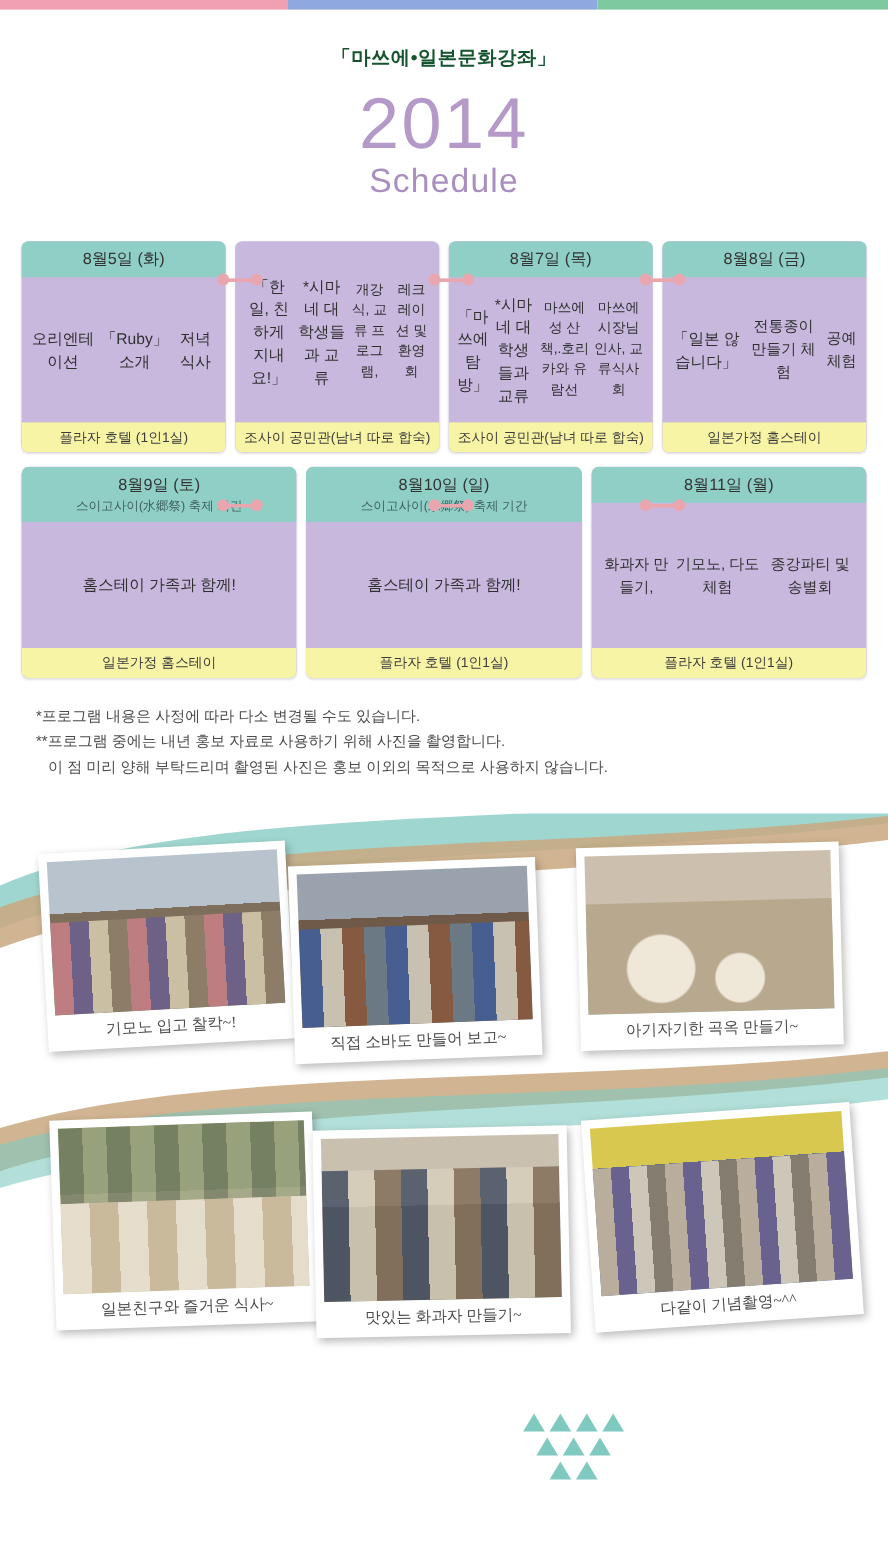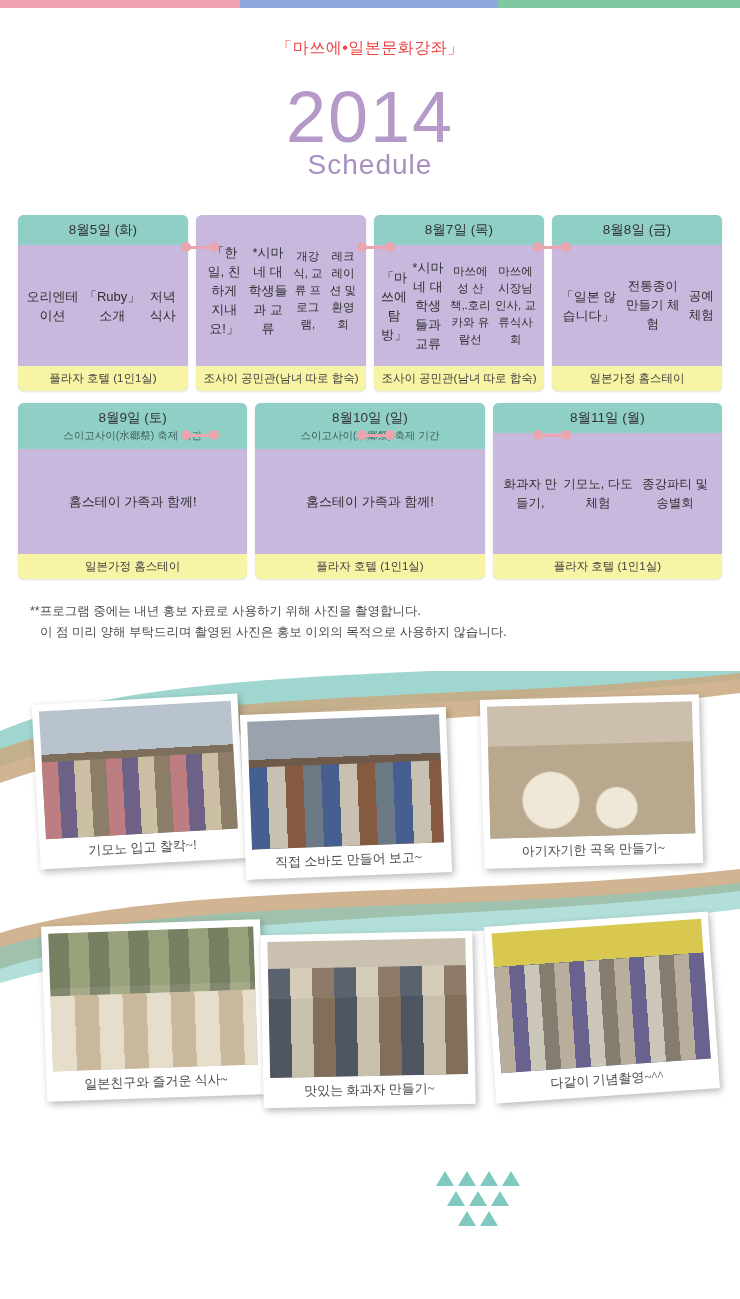--- a/index.html
+++ b/index.html
@@ -13,25 +13,25 @@
   
   .topbar{display:flex;width:740px;height:8px;}
   .topbar .seg{height:8px;}
   .seg-pink{flex:0 0 240px;background:#f0a0b0;}
   .seg-blue{flex:0 0 258px;background:#8fa8dd;}
   .seg-green{flex:1;background:#7fc9a1;}
 
   
   .header{text-align:center;padding-top:30px;}
   .header .course{
-    font-size:16px;color:#ef4444;letter-spacing:.5px;
+    font-size:16px;color:#14532d;letter-spacing:.5px;font-weight:bold;
   }
   .header .year{
-    font-size:72px;line-height:76px;font-weight:normal;color:#b59ac9;
-    margin-top:20px;letter-spacing:2px;
+    font-size:60px;line-height:76px;font-weight:normal;color:#b59ac9;
+    margin-top:6px;letter-spacing:2px;
   }
   .header .sched{
     font-size:28px;color:#a98fc0;margin-top:-6px;letter-spacing:1px;
   }
 
   
   .schedule{margin-top:34px;padding:0 18px;position:relative;}
   .row{display:flex;gap:8px;position:relative;margin-bottom:12px;}
   .card{
     flex:1 1 0;background:#c9b8de;border-radius:6px;overflow:hidden;
@@ -227,20 +227,21 @@
       </div>
     <div class="conn" style="left:515px;">
         <i class="a"></i>
         <span></span>
         <i class="b"></i>
       </div>
   </div>
 </div>
 
 <div class="notes">
+  <div>*프로그램 내용은 사정에 따라 다소 변경될 수도 있습니다.</div>
   <div>**프로그램 중에는 내년 홍보 자료로 사용하기 위해 사진을 촬영합니다.</div>
   <div class="ind">이 점 미리 양해 부탁드리며 촬영된 사진은 홍보 이외의 목적으로 사용하지 않습니다.</div>
 </div>
 
 <div class="photos">
 
   <svg class="swoosh" viewBox="0 0 740 560">
     <path d="M0,60 C160,-10 470,10 740,-20 L740,8 C470,40 170,28 0,96 Z" fill="#7fc9c0" opacity="0.75"></path>
     <path d="M0,78 C180,14 470,32 740,2 L740,22 C470,56 180,46 0,112 Z" fill="#c9a87f" opacity="0.85"></path>
     <path d="M0,262 C180,208 470,228 740,198 L740,220 C470,252 180,240 0,298 Z" fill="#c9a87f" opacity="0.85"></path>

